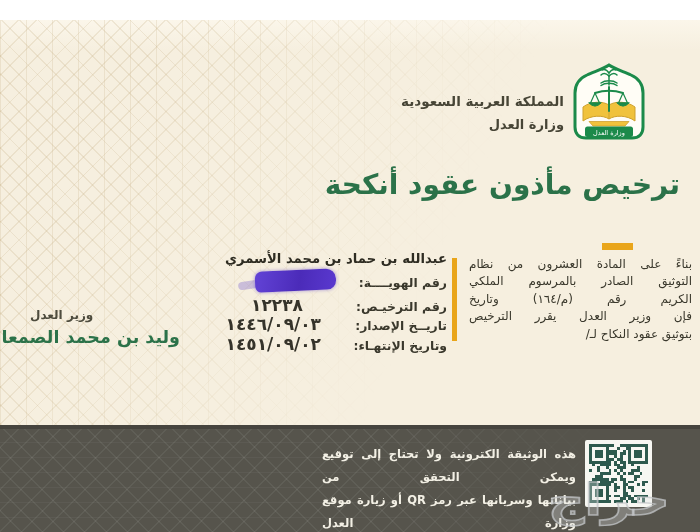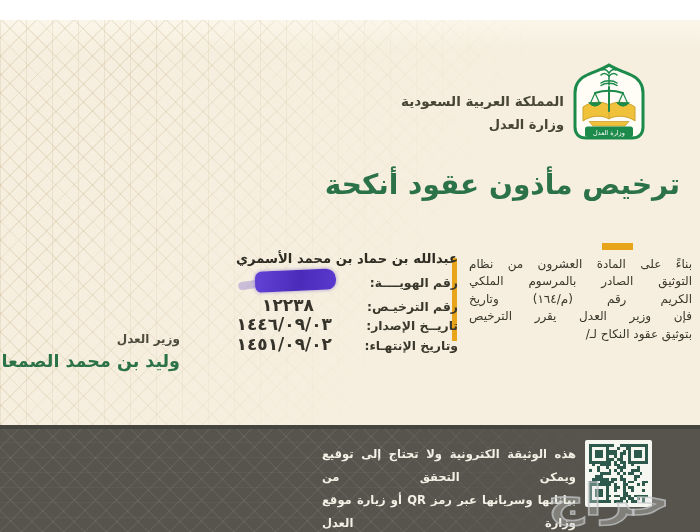--- a/index.html
+++ b/index.html
@@ -46,37 +46,37 @@
   
   .accent-dash{position:absolute;right:67px;top:223px;width:31px;height:7px;background:var(--accent);}
   .decree{
     position:absolute;right:8px;top:236px;width:223px;direction:rtl;
     font-size:12px;font-weight:normal;color:#3a382c;line-height:17.4px;
   }
   .jline{text-align:justify;text-align-last:justify;}
   .jline.last{text-align-last:right;}
   .accent-vbar{position:absolute;left:452px;top:238px;width:4.5px;height:83px;background:var(--accent);}
   
-  .licensee{position:absolute;right:242px;top:231px;width:217px;direction:rtl;}
+  .licensee{position:absolute;right:253px;top:231px;width:217px;direction:rtl;}
   .licensee-name{font-size:13.2px;font-weight:bold;color:#2e2c22;white-space:nowrap;margin-bottom:9px;}
   .field-row{display:flex;align-items:baseline;height:19.6px;}
   .field-label{width:126px;font-size:12.4px;font-weight:bold;color:#3a382c;white-space:nowrap;}
   .field-value{width:88px;font-size:17px;font-weight:bold;color:#35332a;text-align:center;white-space:nowrap;}
   .redaction{
     position:absolute;left:255px;top:250px;width:81px;height:21px;z-index:3;
     background:linear-gradient(100deg,#6243d6,#4b2bb9 55%,#5a39cf);
     border-radius:7px 10px 9px 6px;transform:rotate(-2.5deg);
     box-shadow:0 0 3px 1px rgba(84,52,198,0.30);
   }
   .redaction::before{
     content:"";position:absolute;left:-17px;top:9px;width:20px;height:8px;
     background:rgba(90,60,200,0.28);border-radius:4px;transform:rotate(-6deg);
   }
   
-  .signature{position:absolute;left:30px;top:312px;width:150px;text-align:right;direction:rtl;}
+  .signature{position:absolute;left:30px;top:288px;width:150px;text-align:left;direction:rtl;}
   .sig-title{font-size:12px;font-weight:bold;color:#4e4c3e;}
   .sig-name{font-size:17.5px;font-weight:bold;color:var(--green);margin-top:5px;white-space:nowrap;}
   
   .footer-bar{
     position:absolute;left:0;top:405px;width:700px;height:108px;
     background:var(--bar-bg);border-top:4px solid rgba(0,0,0,0.18);
   }
   .bar-pattern{
     position:absolute;inset:0;pointer-events:none;
     background:

